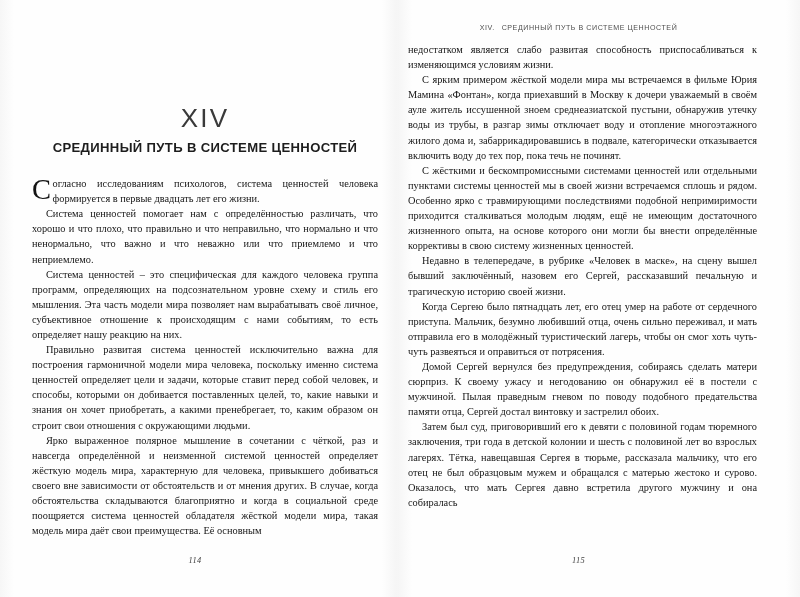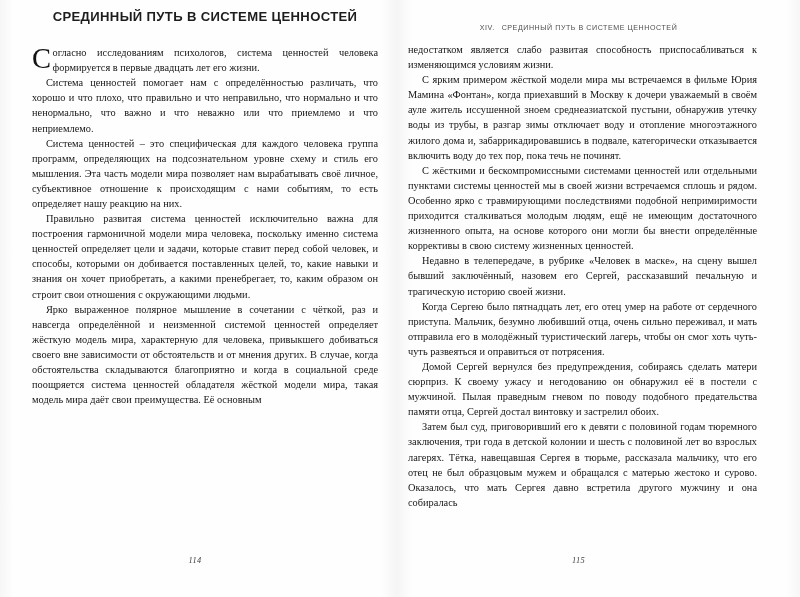--- a/index.html
+++ b/index.html
@@ -144,20 +144,21 @@
   }
   .page-left  .folio { right: 10px; }
   .page-right .folio { right: 43px; }
 </style>
 </head>
 <body>
 
 <div class="spread">
 
   <div class="page page-left">
+    <div class="chapter-number">XIV</div>
     <div class="chapter-title">СРЕДИННЫЙ ПУТЬ В СИСТЕМЕ ЦЕННОСТЕЙ</div>
 
     <div class="body-col">
       <p class="first">Согласно исследованиям психологов, система ценностей человека формируется в первые двадцать лет его жизни.</p>
       <p>Система ценностей помогает нам с определённостью различать, что хорошо и что плохо, что правильно и что неправильно, что нормально и что ненормально, что важно и что неважно или что приемлемо и что неприемлемо.</p>
       <p>Система ценностей – это специфическая для каждого человека группа программ, определяющих на подсознательном уровне схему и стиль его мышления. Эта часть модели мира позволяет нам вырабатывать своё личное, субъективное отношение к происходящим с нами событиям, то есть определяет нашу реакцию на них.</p>
       <p>Правильно развитая система ценностей исключительно важна для построения гармоничной модели мира человека, поскольку именно система ценностей определяет цели и задачи, которые ставит перед собой человек, и способы, которыми он добивается поставленных целей, то, какие навыки и знания он хочет приобретать, а какими пренебрегает, то, каким образом он строит свои отношения с окружающими людьми.</p>
       <p>Ярко выраженное полярное мышление в сочетании с чёткой, раз и навсегда определённой и неизменной системой ценностей определяет жёсткую модель мира, характерную для человека, привыкшего добиваться своего вне зависимости от обстоятельств и от мнения других. В случае, когда обстоятельства складываются благоприятно и когда в социальной среде поощряется система ценностей обладателя жёсткой модели мира, такая модель мира даёт свои преимущества. Её основным</p>
     </div>
 

